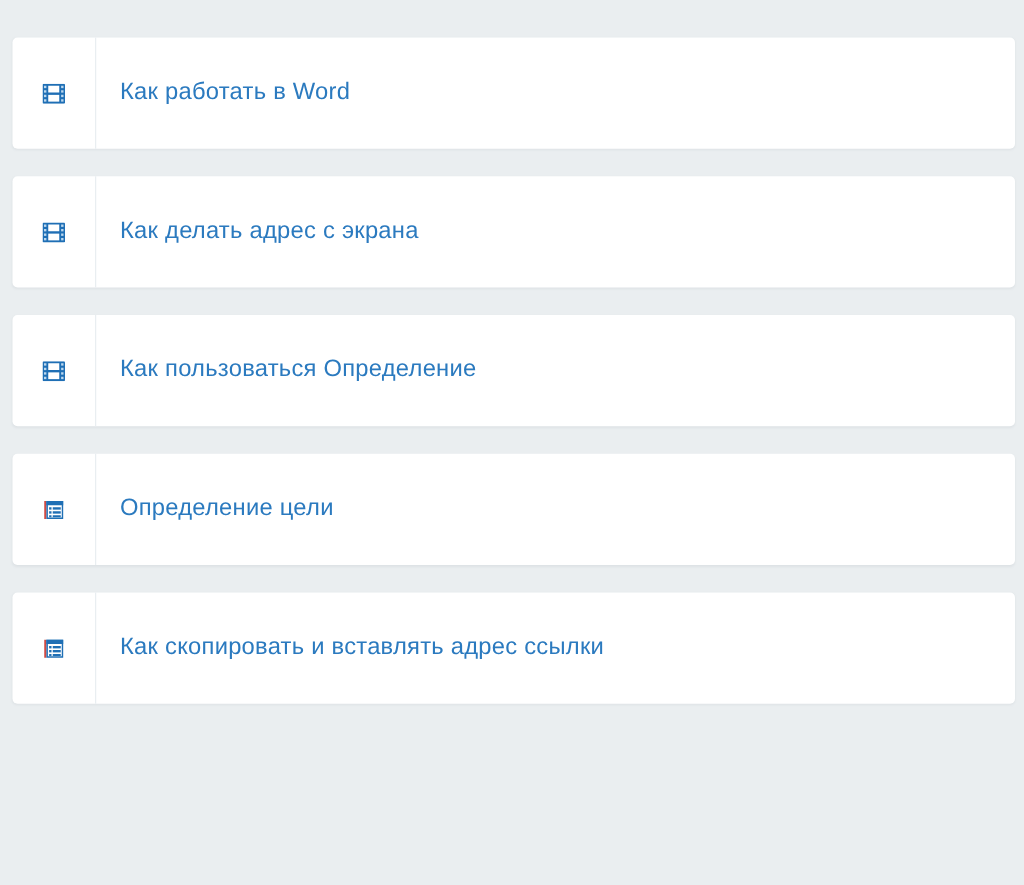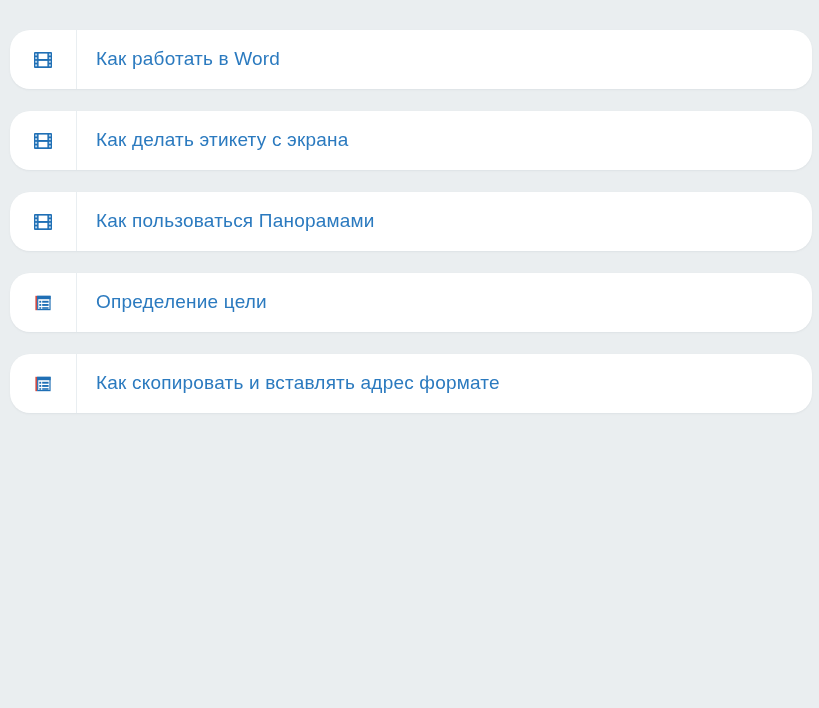--- a/index.html
+++ b/index.html
@@ -16,23 +16,23 @@
   .list-container {
     box-sizing: border-box;
     padding: 30px 7px 0 10px;
     display: flex;
     flex-direction: column;
     gap: 22px;
   }
   .card {
     display: flex;
     align-items: stretch;
-    height: 59px;
+    height: 89px;
     background: #ffffff;
-    border-radius: 20px;
+    border-radius: 4px;
     box-shadow: 0 1px 2px rgba(120,130,140,0.10);
     text-decoration: none;
     cursor: pointer;
   }
   .icon-cell {
     flex: 0 0 66px;
     display: flex;
     align-items: center;
     justify-content: center;
     border-right: 1px solid #e9eef1;
@@ -89,42 +89,42 @@
           <rect x="1.2" y="5.2" width="1.9" height="1.9" fill="#bcd8ee"></rect>
           <rect x="1.2" y="8.8" width="1.9" height="1.9" fill="#bcd8ee"></rect>
           <rect x="1.2" y="12.4" width="1.9" height="1.9" fill="#bcd8ee"></rect>
           <rect x="14.9" y="1.6" width="1.9" height="1.9" fill="#bcd8ee"></rect>
           <rect x="14.9" y="5.2" width="1.9" height="1.9" fill="#bcd8ee"></rect>
           <rect x="14.9" y="8.8" width="1.9" height="1.9" fill="#bcd8ee"></rect>
           <rect x="14.9" y="12.4" width="1.9" height="1.9" fill="#bcd8ee"></rect>
         </svg>
       </span>
     </div>
-    <div class="title-cell">Как делать этикету с экрана</div>
+    <div class="title-cell">Как делать адрес с экрана</div>
   </a>
 
   <a class="card">
     <div class="icon-cell">
       <span>
         <svg width="18" height="16" viewBox="0 0 18 16">
           <rect x="0" y="0" width="18" height="16" rx="1" fill="#1f6fb5"></rect>
           <rect x="4.6" y="1.6" width="8.8" height="5.4" fill="#ffffff"></rect>
           <rect x="4.6" y="8.9" width="8.8" height="5.4" fill="#ffffff"></rect>
           <rect x="1.2" y="1.6" width="1.9" height="1.9" fill="#bcd8ee"></rect>
           <rect x="1.2" y="5.2" width="1.9" height="1.9" fill="#bcd8ee"></rect>
           <rect x="1.2" y="8.8" width="1.9" height="1.9" fill="#bcd8ee"></rect>
           <rect x="1.2" y="12.4" width="1.9" height="1.9" fill="#bcd8ee"></rect>
           <rect x="14.9" y="1.6" width="1.9" height="1.9" fill="#bcd8ee"></rect>
           <rect x="14.9" y="5.2" width="1.9" height="1.9" fill="#bcd8ee"></rect>
           <rect x="14.9" y="8.8" width="1.9" height="1.9" fill="#bcd8ee"></rect>
           <rect x="14.9" y="12.4" width="1.9" height="1.9" fill="#bcd8ee"></rect>
         </svg>
       </span>
     </div>
-    <div class="title-cell">Как пользоваться Панорамами</div>
+    <div class="title-cell">Как пользоваться Определение</div>
   </a>
 
 
   <a class="card">
     <div class="icon-cell">
       <span>
         <svg width="16" height="16" viewBox="0 0 16 16">
           <rect x="0.4" y="0.8" width="1.7" height="14.4" fill="#d04a43"></rect>
           <rect x="2.7" y="1.4" width="12.3" height="13.2" fill="#ffffff" stroke="#1f6fb5" stroke-width="1.2"></rect>
           <rect x="2.1" y="0.8" width="13.5" height="3.4" fill="#1f6fb5"></rect>
@@ -149,16 +149,16 @@
           <rect x="2.1" y="0.8" width="13.5" height="3.4" fill="#1f6fb5"></rect>
           <rect x="4.3" y="5.8" width="1.9" height="1.9" fill="#1f6fb5"></rect>
           <rect x="7.2" y="5.8" width="6.4" height="1.9" fill="#1f6fb5"></rect>
           <rect x="4.3" y="9.0" width="1.9" height="1.9" fill="#1f6fb5"></rect>
           <rect x="7.2" y="9.0" width="6.4" height="1.9" fill="#1f6fb5"></rect>
           <rect x="4.3" y="12.2" width="1.9" height="1.6" fill="#1f6fb5"></rect>
           <rect x="7.2" y="12.2" width="6.4" height="1.6" fill="#1f6fb5"></rect>
         </svg>
       </span>
     </div>
-    <div class="title-cell">Как скопировать и вставлять адрес формате</div>
+    <div class="title-cell">Как скопировать и вставлять адрес ссылки</div>
   </a>
 
 </div>
 
 </body></html>

